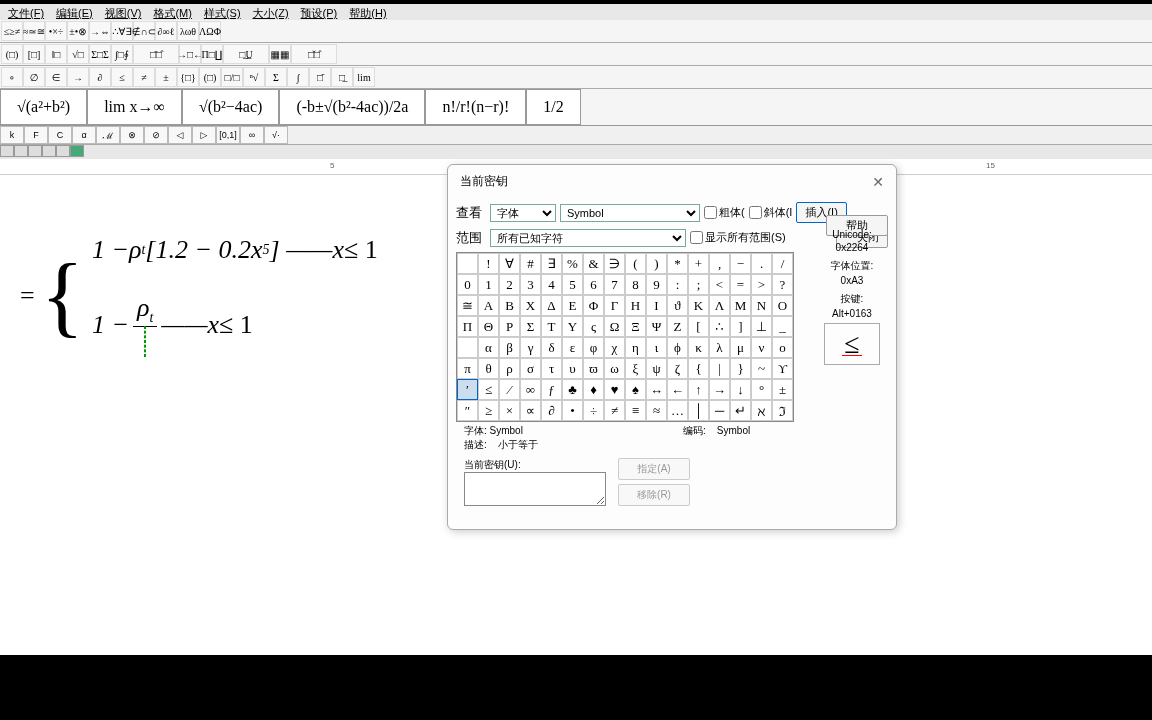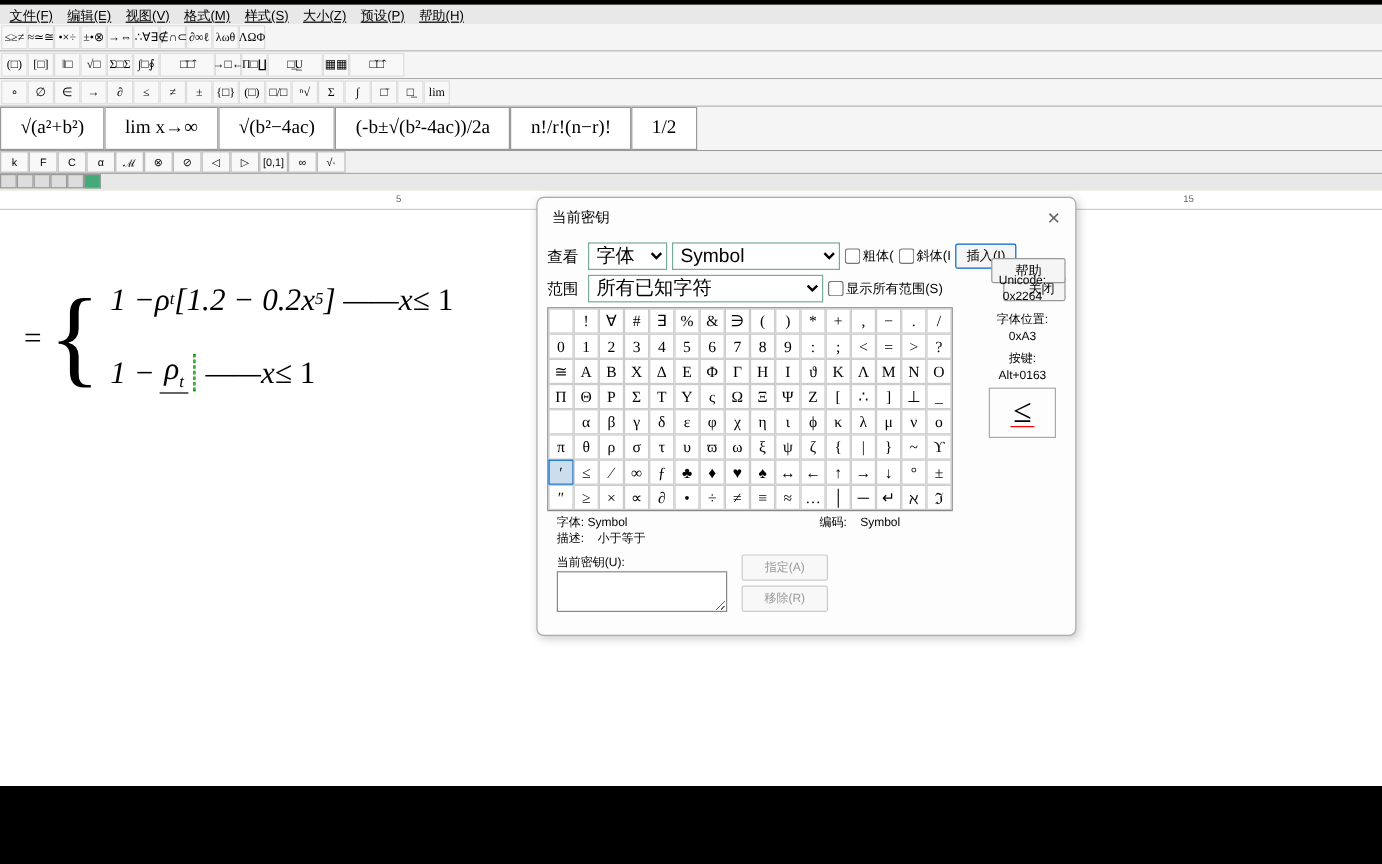--- a/index.html
+++ b/index.html
@@ -30,33 +30,33 @@
 
 .ruler { height: 16px; background: #fff; border-bottom: 1px solid #ccc; position: relative; font-size: 8px; color: #666; }
 .ruler-mark { position: absolute; top: 2px; }
 
 .canvas { background: #fff; height: 480px; padding: 60px 20px; font-family: "Times New Roman", serif; font-size: 26px; }
 .eq-wrap { display: flex; align-items: center; }
 .brace { font-size: 90px; font-weight: 100; line-height: 0.8; }
 .eq-lines { display: flex; flex-direction: column; gap: 28px; padding-left: 8px; }
 .eq-line { display: flex; align-items: center; font-style: italic; }
 .eq-line sup { font-size: 14px; }
-.frac { display: inline-flex; flex-direction: row; align-items: center; margin: 0 4px; }
+.frac { display: inline-flex; flex-direction: column; align-items: center; margin: 0 4px; }
 .frac .num { border-bottom: 1.5px solid #000; padding: 0 4px; }
 .frac .den { padding: 0 4px; }
 .placeholder-box { width: 14px; height: 18px; border: 1px dashed #090; margin-top: 2px; }
 
 
 .dialog { position: absolute; top: 164px; left: 447px; width: 450px; height: 366px; background: #fdfdfd; border: 1px solid #aaa; border-radius: 6px; box-shadow: 2px 2px 8px rgba(0,0,0,0.2); }
 .dlg-title { padding: 8px 12px; font-size: 12px; display: flex; justify-content: space-between; align-items: center; }
 .dlg-close { cursor: pointer; font-size: 14px; color: #666; }
 .dlg-body { padding: 4px 8px; }
 .dlg-row { display: flex; align-items: center; margin-bottom: 4px; gap: 4px; }
 .dlg-label { font-size: 13px; width: 30px; }
-.dlg-select { border: 1px solid #7a9; font-size: 16px; padding: 1px 2px; background: #fff; }
+.dlg-select { border: 1px solid #7a9; font-size: 11px; padding: 1px 2px; background: #fff; }
 .dlg-chk { display: flex; align-items: center; font-size: 11px; gap: 2px; }
 .dlg-btn { border: 1px solid #999; border-radius: 2px; background: #f5f5f5; padding: 2px 8px; font-size: 11px; cursor: pointer; }
 .dlg-btn.primary { border: 1px solid #06c; }
 
 .sym-grid { border: 1px solid #888; display: grid; grid-template-columns: repeat(16, 21px); grid-auto-rows: 21px; background: #fff; }
 .sym-cell { border: 0.5px solid #ccc; display: flex; align-items: center; justify-content: center; font-family: "Symbol", serif; font-size: 13px; cursor: pointer; }
 .sym-cell.selected { background: #cde; border: 1.5px solid #06c; }
 
 .info-panel { position: absolute; right: 8px; top: 64px; width: 72px; font-size: 10px; text-align: center; }
 .info-panel div { margin-bottom: 2px; }

